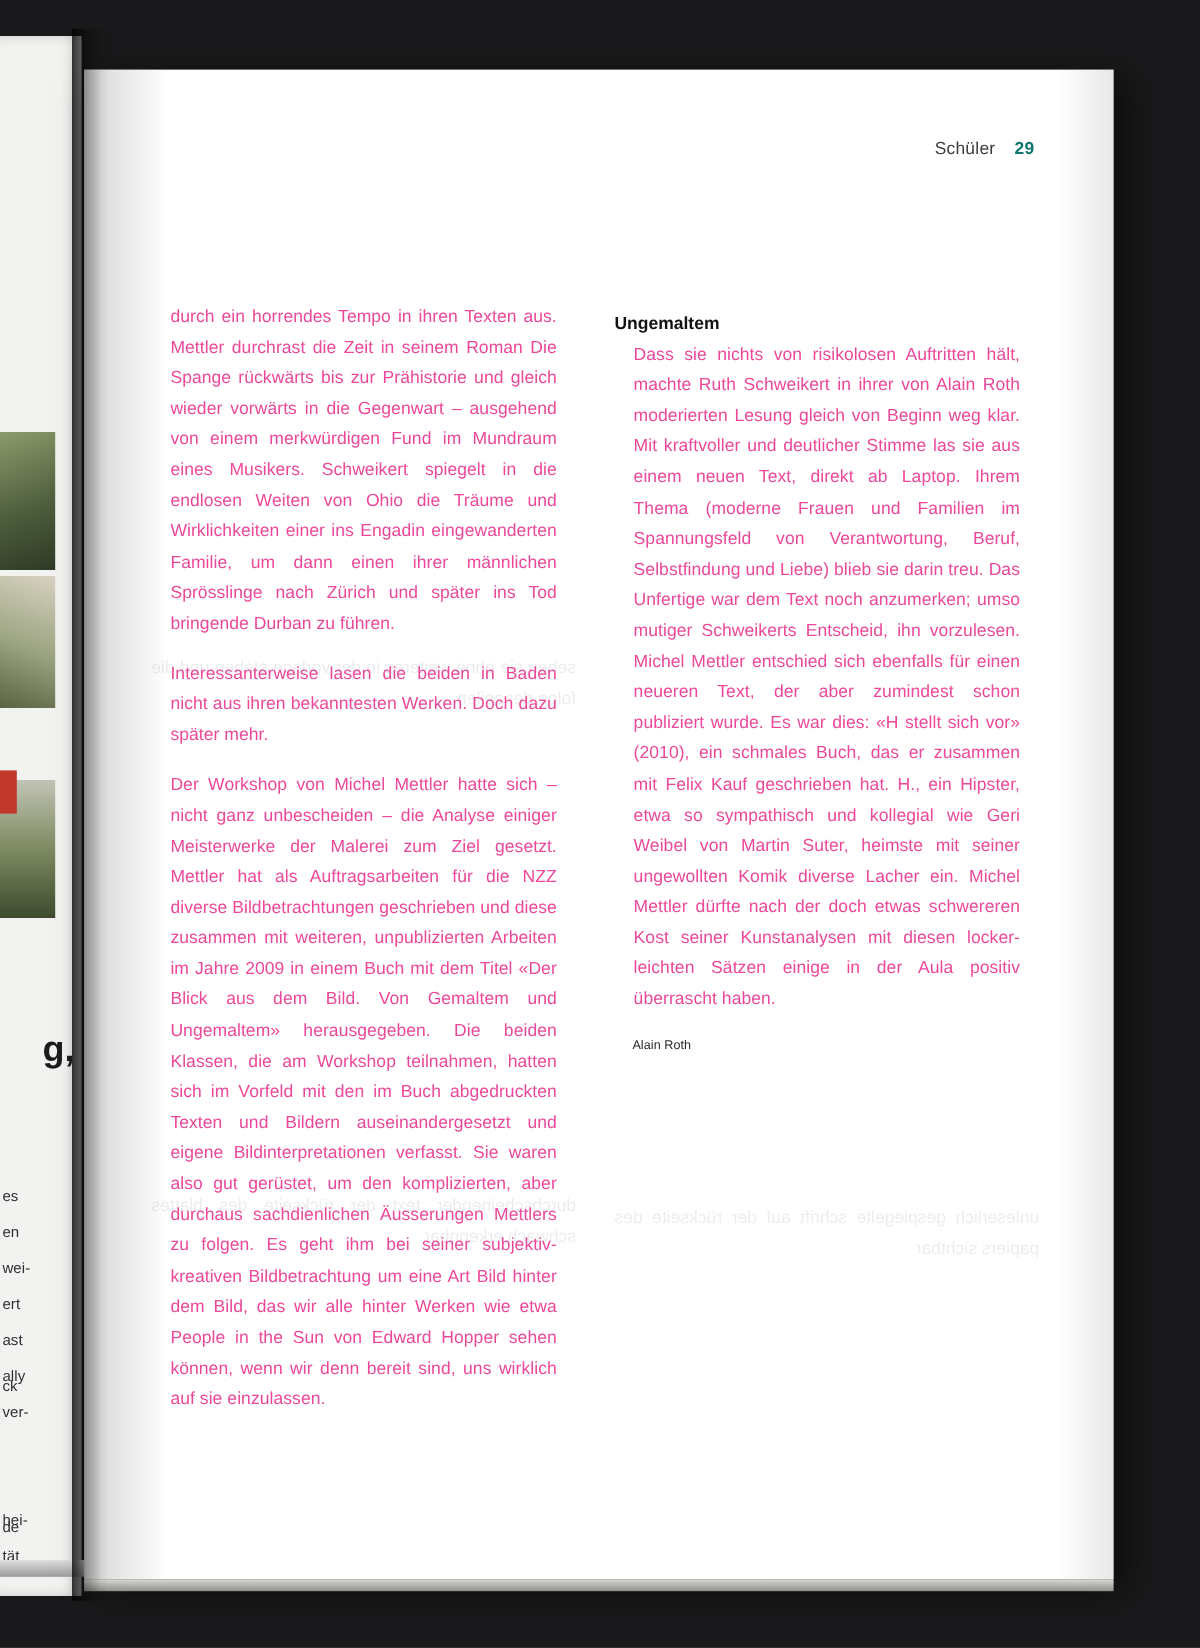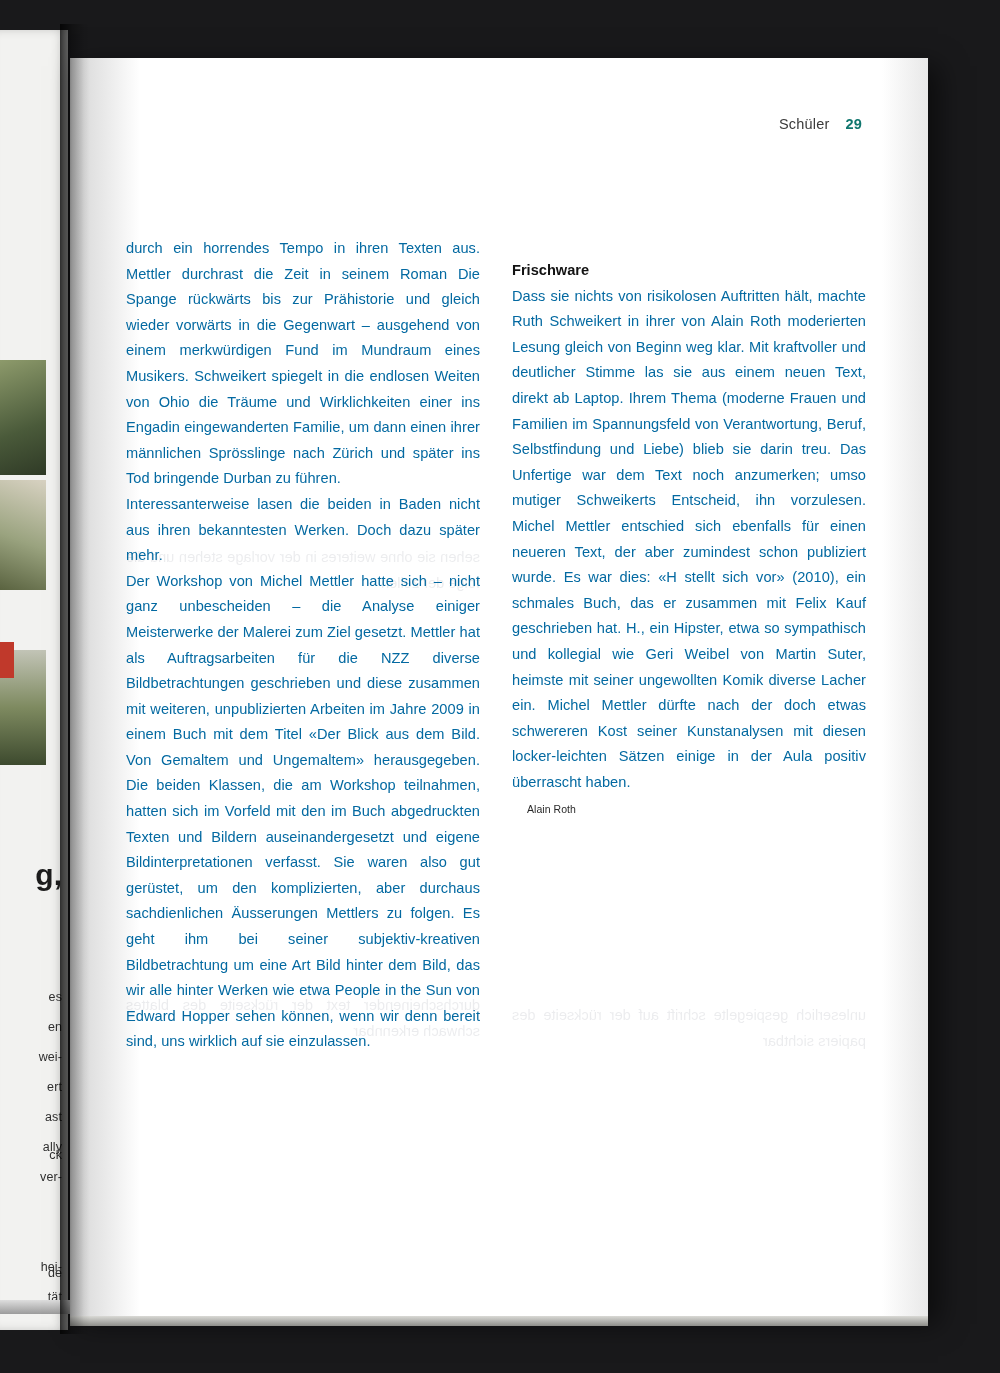--- a/index.html
+++ b/index.html
@@ -55,21 +55,20 @@
     width: 14px; height: 36px;
     background: #c0392b;
   }
   .lp-text {
     position: absolute;
     left: 2px;
     width: 60px;
     color: #2f2f2f;
     font-size: 12.5px;
     line-height: 30px;
-    text-align: right;
     letter-spacing: 0.1px;
   }
   .lp-big {
     position: absolute;
     left: 0; top: 828px;
     width: 62px;
     font-size: 30px;
     font-weight: bold;
     color: #1c1c1c;
     text-align: right;
@@ -138,24 +137,24 @@
     left: 56px;
     top: 178px;
     width: 740px;
     display: flex;
     gap: 32px;
   }
   .col {
     width: 354px;
   }
   p {
-    margin: 0;
+    margin: 16px;
     font-size: 14.6px;
     line-height: 25.6px;
-    color: #0369a1;
+    color: #ec4899;
     text-align: justify;
     hyphens: auto;
     letter-spacing: 0.05px;
   }
   p.nogap { margin-top: 0; }
   h3.sub {
     margin: 22px 0 0 0;
     font-size: 14.6px;
     line-height: 25.6px;
     font-weight: bold;
@@ -243,21 +242,21 @@
 
   <div class="cols">
 
     <div class="col">
       <p>durch ein horrendes Tempo in ihren Texten aus. Mettler durchrast die Zeit in seinem Roman Die Spange rückwärts bis zur Prähistorie und gleich wieder vorwärts in die Gegenwart – ausgehend von einem merkwürdigen Fund im Mundraum eines Musikers. Schweikert spiegelt in die endlosen Weiten von Ohio die Träume und Wirklichkeiten einer ins Engadin eingewanderten Familie, um dann einen ihrer männlichen Sprösslinge nach Zürich und später ins Tod bringende Durban zu führen.</p>
       <p class="nogap">Interessanterweise lasen die beiden in Baden nicht aus ihren bekanntesten Werken. Doch dazu später mehr.</p>
       <p class="nogap">Der Workshop von Michel Mettler hatte sich – nicht ganz unbescheiden – die Analyse einiger Meisterwerke der Malerei zum Ziel gesetzt. Mettler hat als Auftragsarbeiten für die NZZ diverse Bildbetrachtungen geschrieben und diese zusammen mit weiteren, unpublizierten Arbeiten im Jahre 2009 in einem Buch mit dem Titel «Der Blick aus dem Bild. Von Gemaltem und Ungemaltem» herausgegeben. Die beiden Klassen, die am Workshop teilnahmen, hatten sich im Vorfeld mit den im Buch abgedruckten Texten und Bildern auseinandergesetzt und eigene Bildinterpretationen verfasst. Sie waren also gut gerüstet, um den komplizierten, aber durchaus sachdienlichen Äusserungen Mettlers zu folgen. Es geht ihm bei seiner subjektiv-kreativen Bildbetrachtung um eine Art Bild hinter dem Bild, das wir alle hinter Werken wie etwa People in the Sun von Edward Hopper sehen können, wenn wir denn bereit sind, uns wirklich auf sie einzulassen.</p>
     </div>
 
     <div class="col">
-      <h3 class="sub">Frischware</h3>
+      <h3 class="sub">Ungemaltem</h3>
       <p class="nogap">Dass sie nichts von risikolosen Auftritten hält, machte Ruth Schweikert in ihrer von Alain Roth moderierten Lesung gleich von Beginn weg klar. Mit kraftvoller und deutlicher Stimme las sie aus einem neuen Text, direkt ab Laptop. Ihrem Thema (moderne Frauen und Familien im Spannungsfeld von Verantwortung, Beruf, Selbstfindung und Liebe) blieb sie darin treu. Das Unfertige war dem Text noch anzumerken; umso mutiger Schweikerts Entscheid, ihn vorzulesen. Michel Mettler entschied sich ebenfalls für einen neueren Text, der aber zumindest schon publiziert wurde. Es war dies: «H stellt sich vor» (2010), ein schmales Buch, das er zusammen mit Felix Kauf geschrieben hat. H., ein Hipster, etwa so sympathisch und kollegial wie Geri Weibel von Martin Suter, heimste mit seiner ungewollten Komik diverse Lacher ein. Michel Mettler dürfte nach der doch etwas schwereren Kost seiner Kunstanalysen mit diesen locker-leichten Sätzen einige in der Aula positiv überrascht haben.</p>
       <p class="byline">Alain Roth</p>
     </div>
 
   </div>
 </div>
 
 <div class="page-edge"></div>
 <div class="gutter"></div>
 

